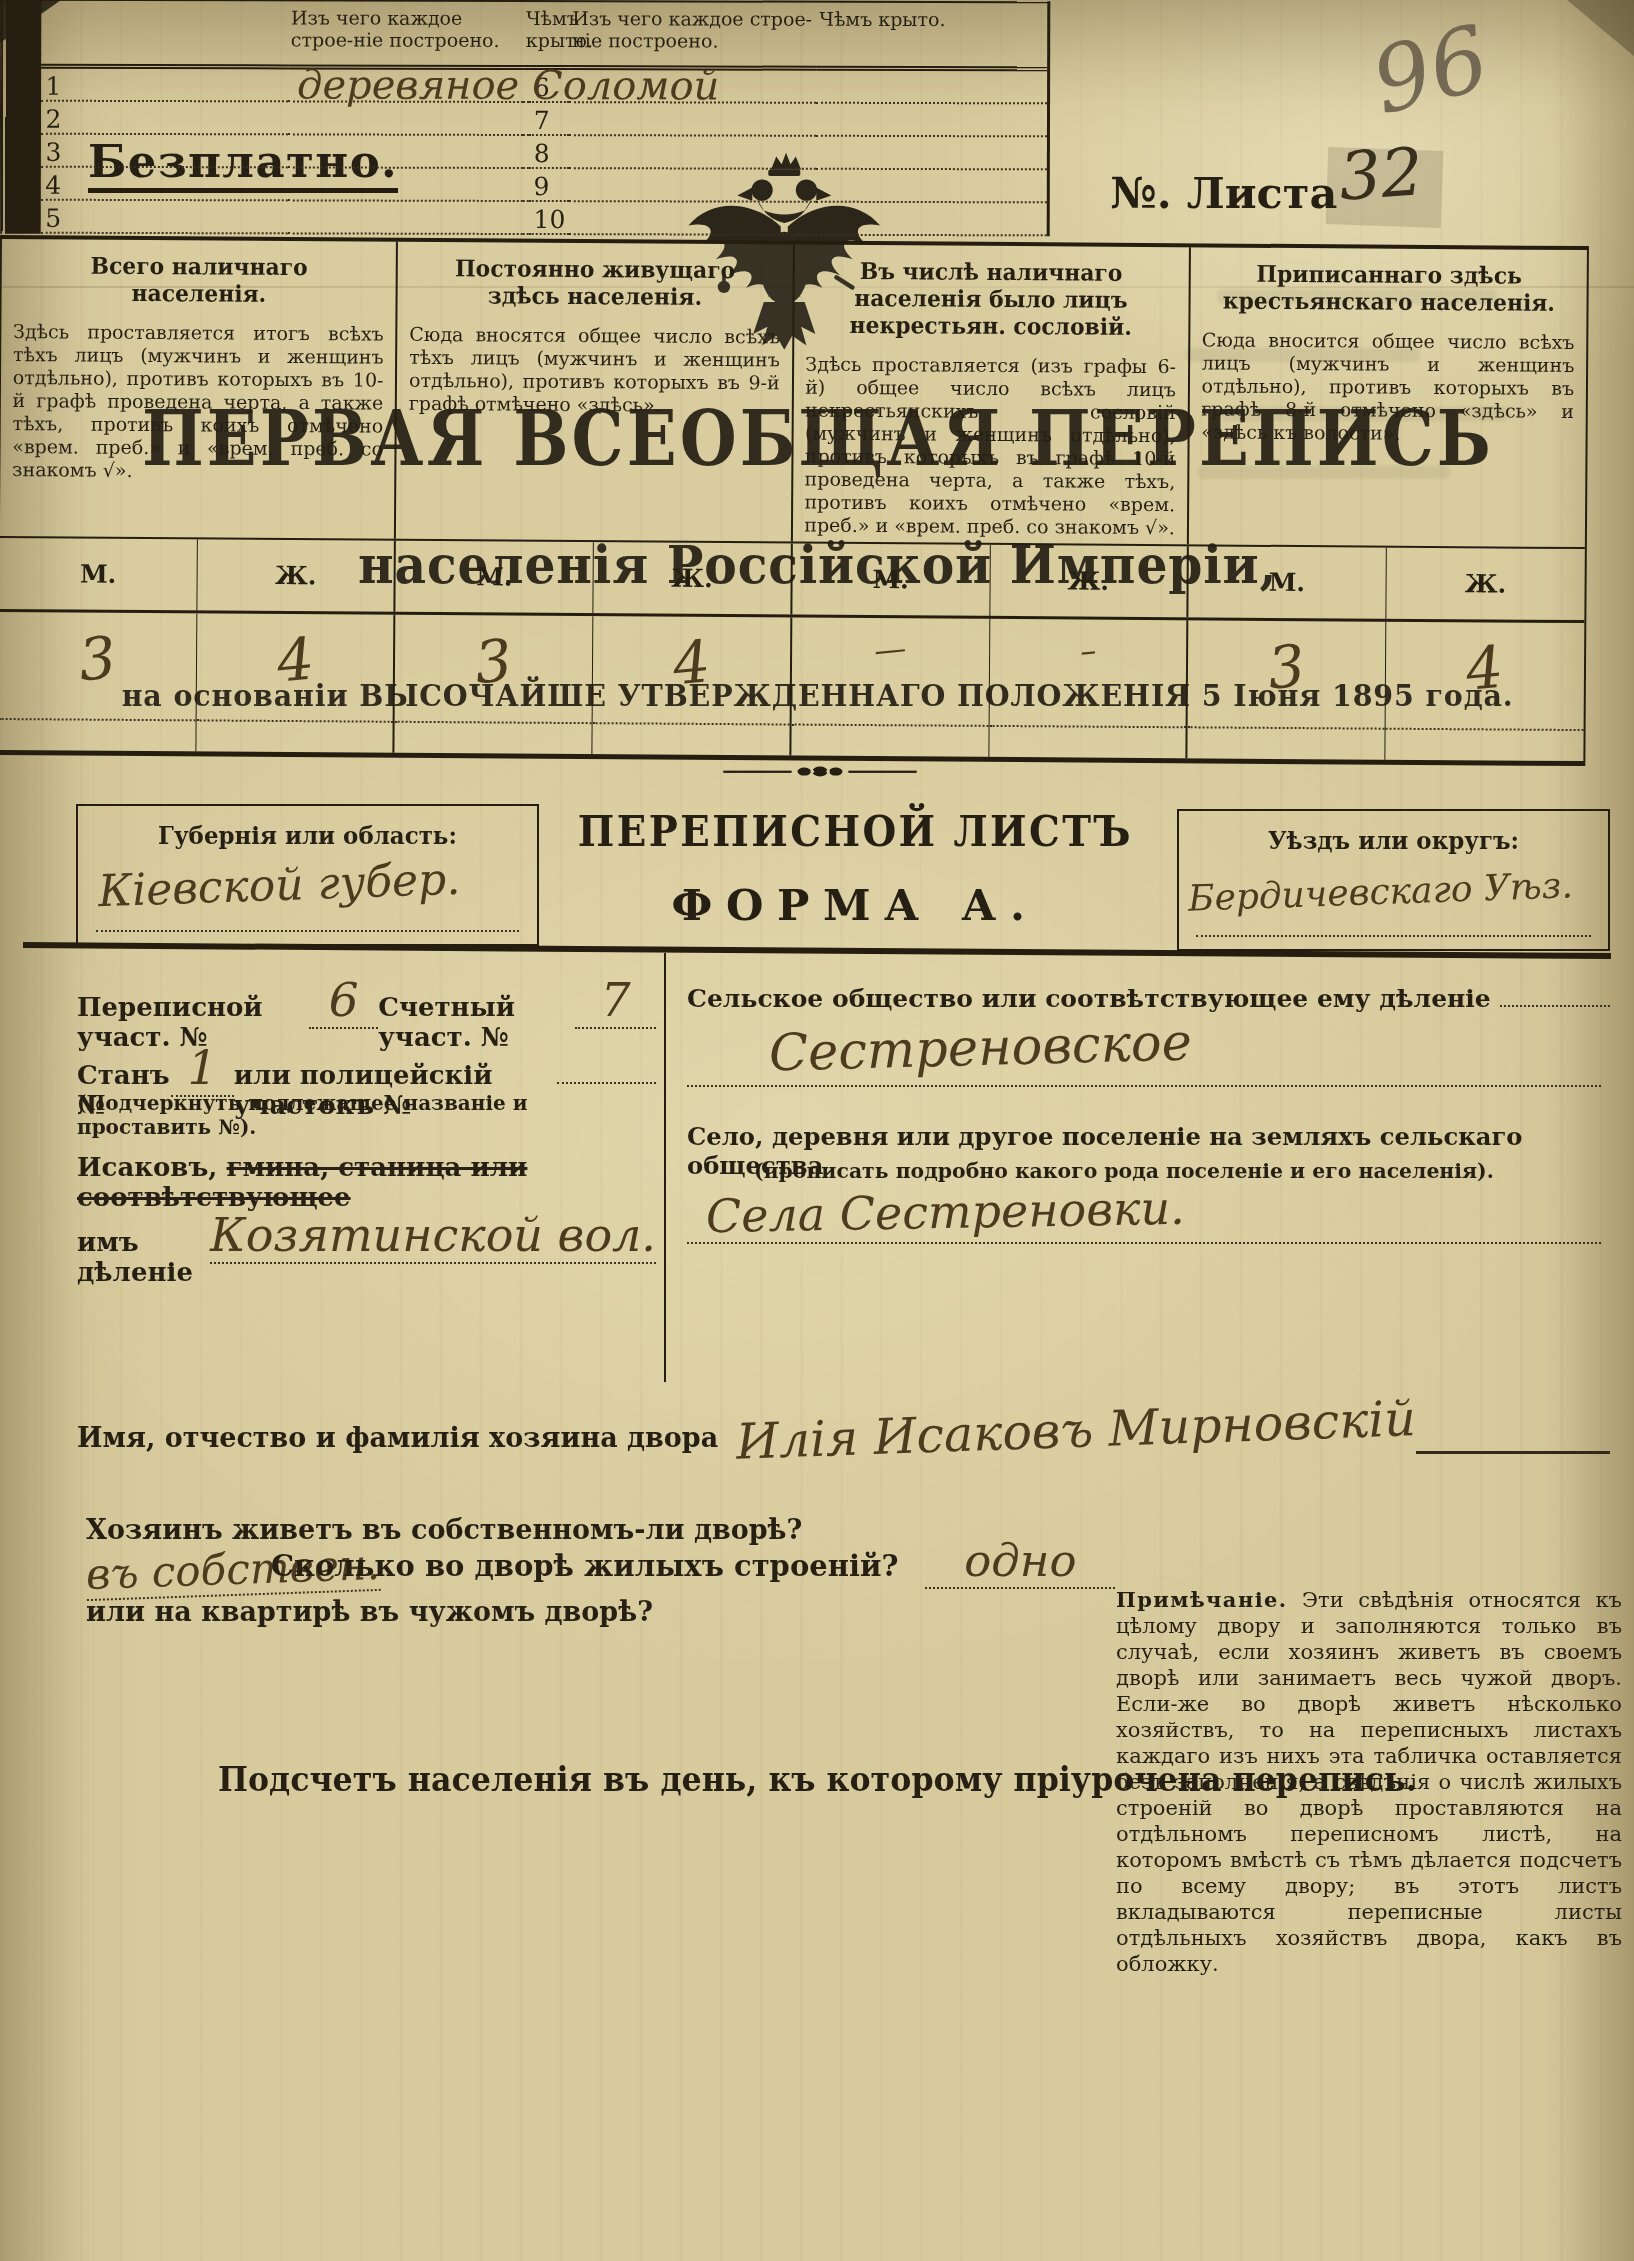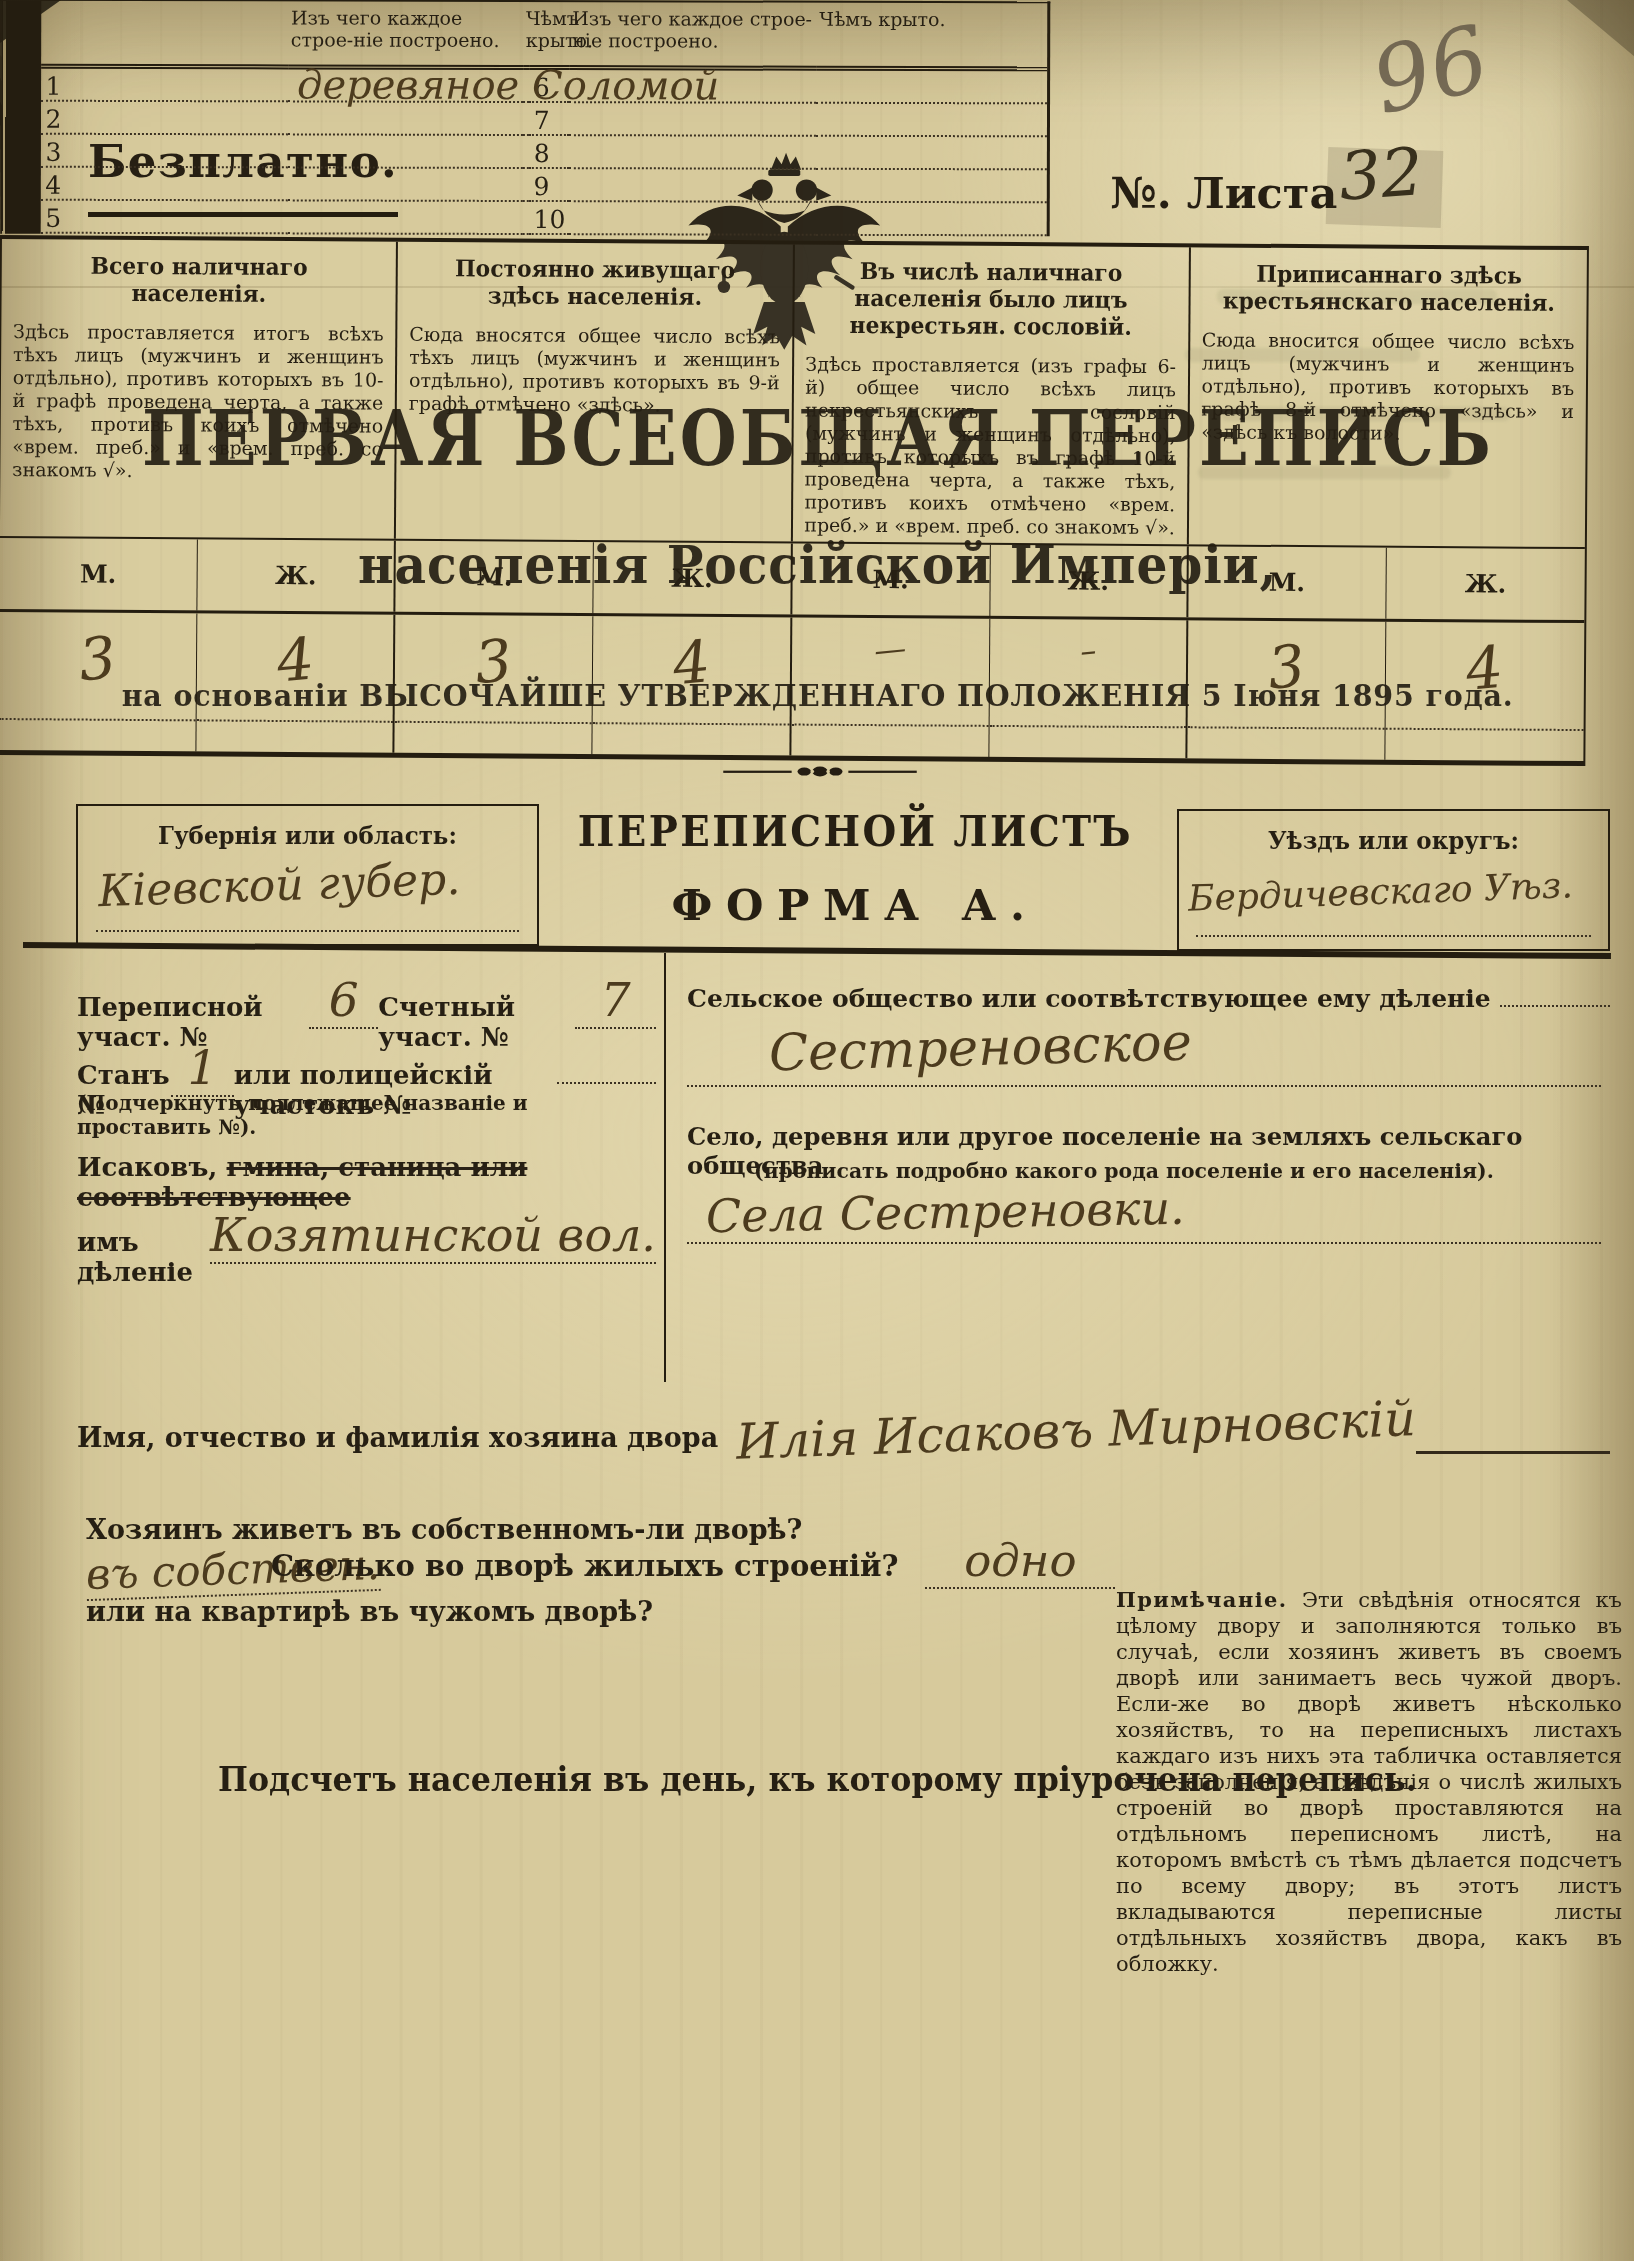--- a/index.html
+++ b/index.html
@@ -19,21 +19,21 @@
   .ctr{width:100%;text-align:center;}
   .sqz{display:inline-block;transform:scaleX(.86);transform-origin:center;}
   .hw{font-family:"DejaVu Serif",serif;font-style:italic;color:#4c3b1e;font-weight:400;}
   .dots{border-bottom:2.7px dotted #3b3122;}
   .fill{flex:1 1 auto;}
   .strike{text-decoration:line-through;text-decoration-thickness:3.2px;text-decoration-color:#2a2216;}
   .row{display:flex;align-items:baseline;}
 
   
   #free-label{left:88px;top:135px;font-size:45px;font-weight:bold;letter-spacing:1.4px;
-    border-bottom:5.9px solid #241d10;padding-bottom:24px;}
+    border-bottom:5.9px solid #241d10;padding-bottom:0;}
   #sheet-no{left:1110px;top:168px;font-size:43px;font-weight:bold;}
   #sheet-no-smudge{left:1327px;top:149px;width:115px;height:77px;background:rgba(60,50,28,.16);transform:rotate(2deg);}
   #sheet-no-value{left:1339px;top:136px;font-size:66px;transform:rotate(-4deg);color:#38301d;}
   #pencil-96{left:1373px;top:17px;font-size:90px;font-style:italic;color:#6a5f4c;transform:rotate(-14deg);opacity:.9;}
   #eagle{left:676px;top:140px;width:213px;height:228px;opacity:.94;}
 
   #crease{left:0;top:286px;width:1635px;height:2.3px;background:linear-gradient(90deg,rgba(90,72,35,.22),rgba(90,72,35,.06) 60%,rgba(90,72,35,.18));}
   .bleed{background:rgba(108,112,72,.13);border-radius:6.3px;filter:blur(1.4px);}
 
   

